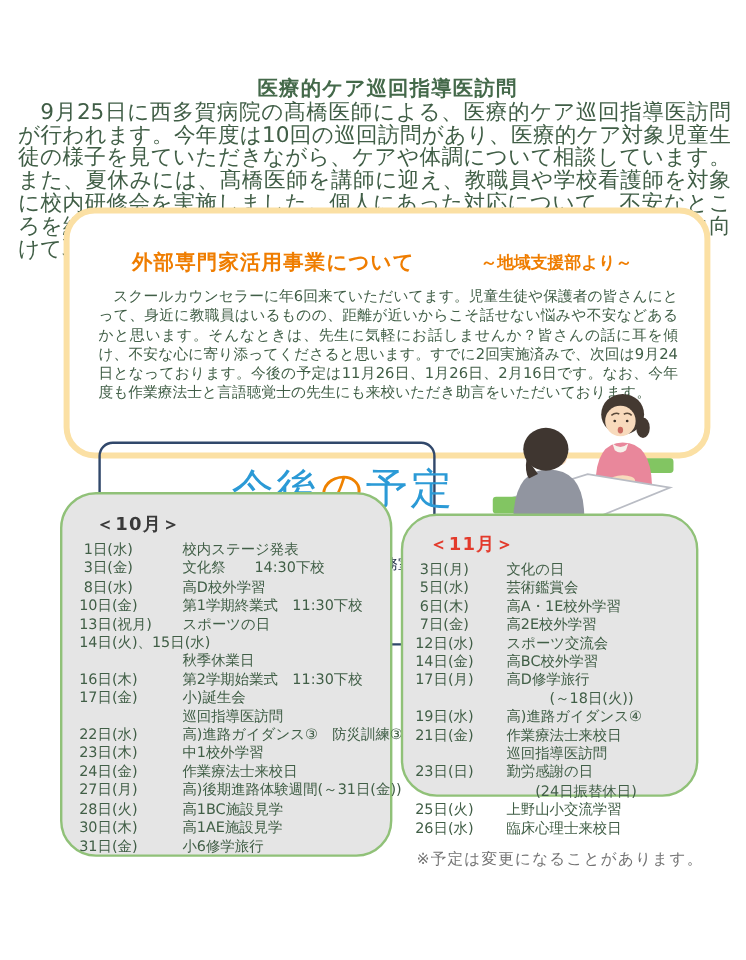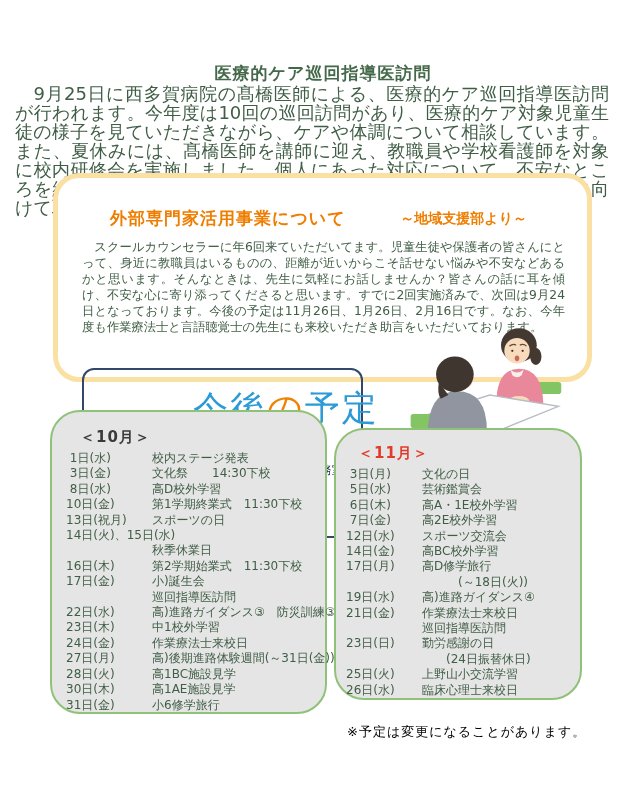--- a/index.html
+++ b/index.html
@@ -48,31 +48,31 @@
   
   .schedule-title{
     position:absolute;top:391px;left:193px;
     font-size:35px;font-weight:normal;letter-spacing:2px;line-height:1;
   }
   .month-box{
     position:absolute;box-sizing:border-box;background:#e5e5e5;
     border:2px solid #90c178;border-radius:30px;
   }
   .month-box.oct{top:410px;left:50px;width:277px;height:304px;padding:14px 0 0 14px;}
-  .month-box.nov{top:428px;left:334px;width:248px;height:272px;padding:12px 0 0 10px;}
+  .month-box.nov{top:428px;left:334px;width:248px;height:236px;padding:12px 0 0 10px;}
   .month-head{font-size:15px;font-weight:bold;letter-spacing:1px;margin:2px 0 4px 14px;}
   .oct .month-head{color:#3a3a3a;}
   .nov .month-head{color:#e33a2b;margin-left:12px;}
   .srow{display:flex;font-size:12px;line-height:15.4px;color:#405e46;white-space:pre;}
   .oct .srow .date{display:inline-block;min-width:86px;flex:0 0 auto;white-space:pre;}
   .nov .srow .date{display:inline-block;min-width:76px;flex:0 0 auto;white-space:pre;}
   .srow .event{white-space:pre;}
   .schedule-note{
-    position:absolute;top:723px;left:347px;
-    font-size:13px;color:#000000;letter-spacing:1px;
+    position:absolute;top:707px;left:347px;
+    font-size:13px;color:#737373;letter-spacing:1px;
   }
 </style>
 </head>
 <body>
 
 <div class="page">
 
   <h1 class="main-title">医療的ケア巡回指導医訪問</h1>
 
   <p class="intro">　9月25日に西多賀病院の髙橋医師による、医療的ケア巡回指導医訪問が行われます。今年度は10回の巡回訪問があり、医療的ケア対象児童生徒の様子を見ていただきながら、ケアや体調について相談しています。また、夏休みには、髙橋医師を講師に迎え、教職員や学校看護師を対象に校内研修会を実施しました。個人にあった対応について、不安なところを細かくアドバイスいただきながら、安心安全な医療的ケア実施に向けて取り組んでいます。</p>

